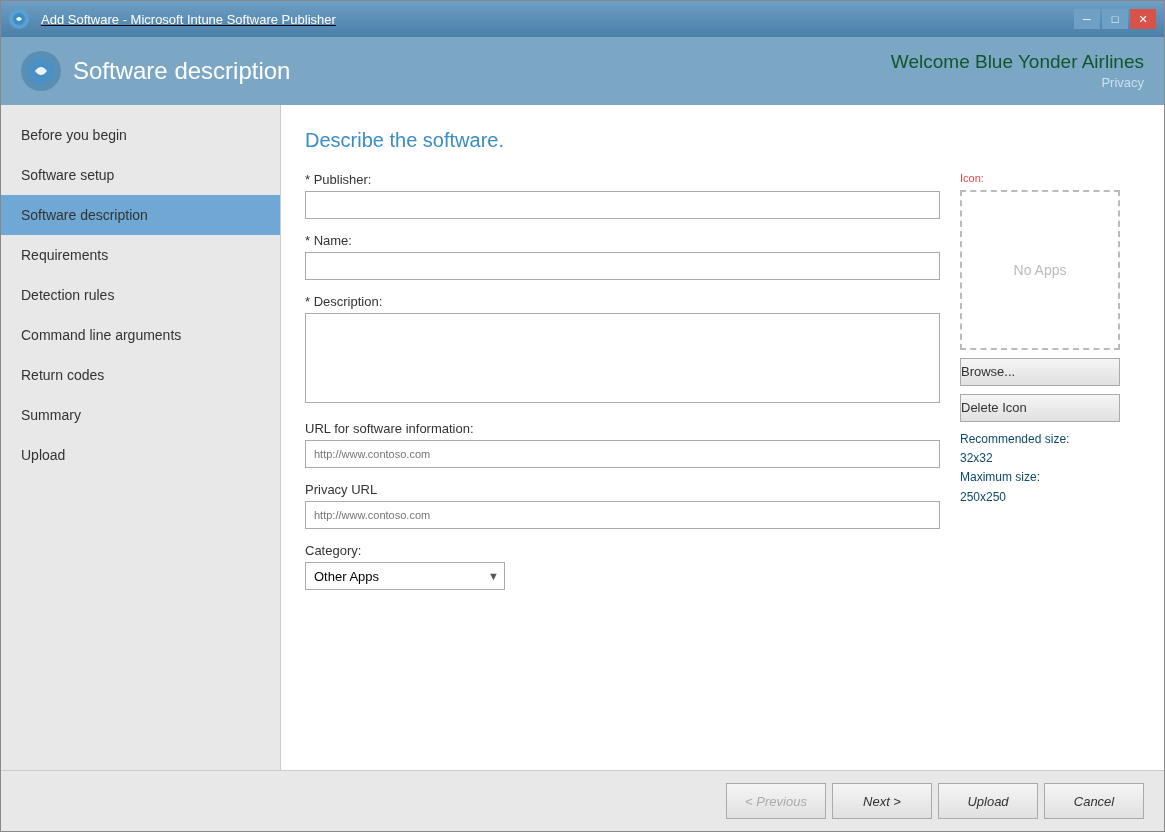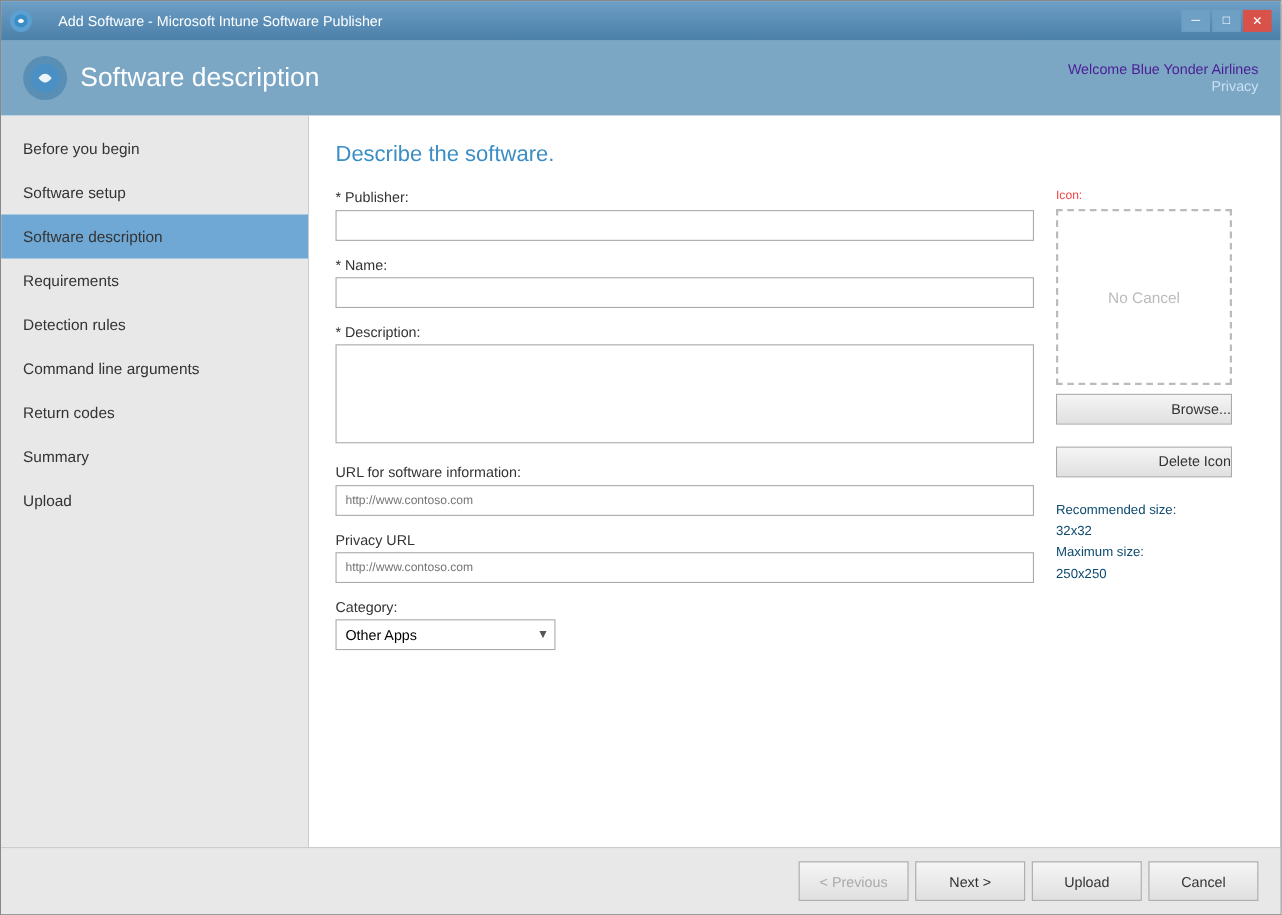--- a/index.html
+++ b/index.html
@@ -29,21 +29,22 @@
       display: flex;
       align-items: center;
       justify-content: space-between;
       padding: 0 8px;
       flex-shrink: 0;
     }
 
     .title-bar-left {
       display: flex;
       align-items: center;
-      gap: 24px;
+      gap: 12px;
+      text-decoration: underline;
     }
 
     .title-bar-icon {
       width: 20px;
       height: 20px;
       background: #5ba0d0;
       border-radius: 50%;
       display: flex;
       align-items: center;
       justify-content: center;
@@ -109,22 +110,22 @@
       color: white;
       font-size: 24px;
       font-weight: 300;
     }
 
     .header-right {
       text-align: right;
     }
 
     .header-welcome {
-      color: #4c1d95;
-      font-size: 13px;
+      color: #14532d;
+      font-size: 19px;
     }
 
     .header-privacy {
       color: #c8e0f4;
       font-size: 13px;
       cursor: pointer;
       text-decoration: none;
     }
 
     
@@ -237,23 +238,23 @@
     }
 
     .btn {
       display: block;
       width: 160px;
       height: 28px;
       background: linear-gradient(to bottom, #f5f5f5, #e0e0e0);
       border: 1px solid #aaa;
       font-size: 13px;
       cursor: pointer;
-      text-align: right;
+      text-align: left;
       line-height: 26px;
-      margin-bottom: 20px;
+      margin-bottom: 8px;
       color: #333;
     }
 
     .icon-info {
       font-size: 12px;
       color: #0c4a6e;
       margin-top: 6px;
       line-height: 1.6;
     }
 
@@ -297,20 +298,21 @@
 
     .footer-btn {
       height: 36px;
       min-width: 100px;
       padding: 0 16px;
       font-size: 13px;
       cursor: pointer;
       border: 1px solid #aaa;
       background: linear-gradient(to bottom, #f5f5f5, #e0e0e0);
       color: #333;
+      font-style: italic;
     }
 
     .footer-btn.disabled {
       color: #aaa;
       cursor: default;
     }
   </style>
 </head>
 <body>
 
@@ -407,21 +409,21 @@
               </select>
               <span class="select-arrow">▼</span>
             </div>
           </div>
 
         </div>
 
         <div class="icon-area">
           <div class="icon-label">Icon:</div>
           <div class="icon-placeholder">
-            <span>No Cancel</span>
+            <span>No Apps</span>
           </div>
           <button class="btn">Browse...</button>
           <button class="btn">Delete Icon</button>
           <div class="icon-info">
             <span>Recommended size:</span><br>
             <span>32x32</span><br>
             <span>Maximum size:</span><br>
             <span>250x250</span>
           </div>
         </div>

